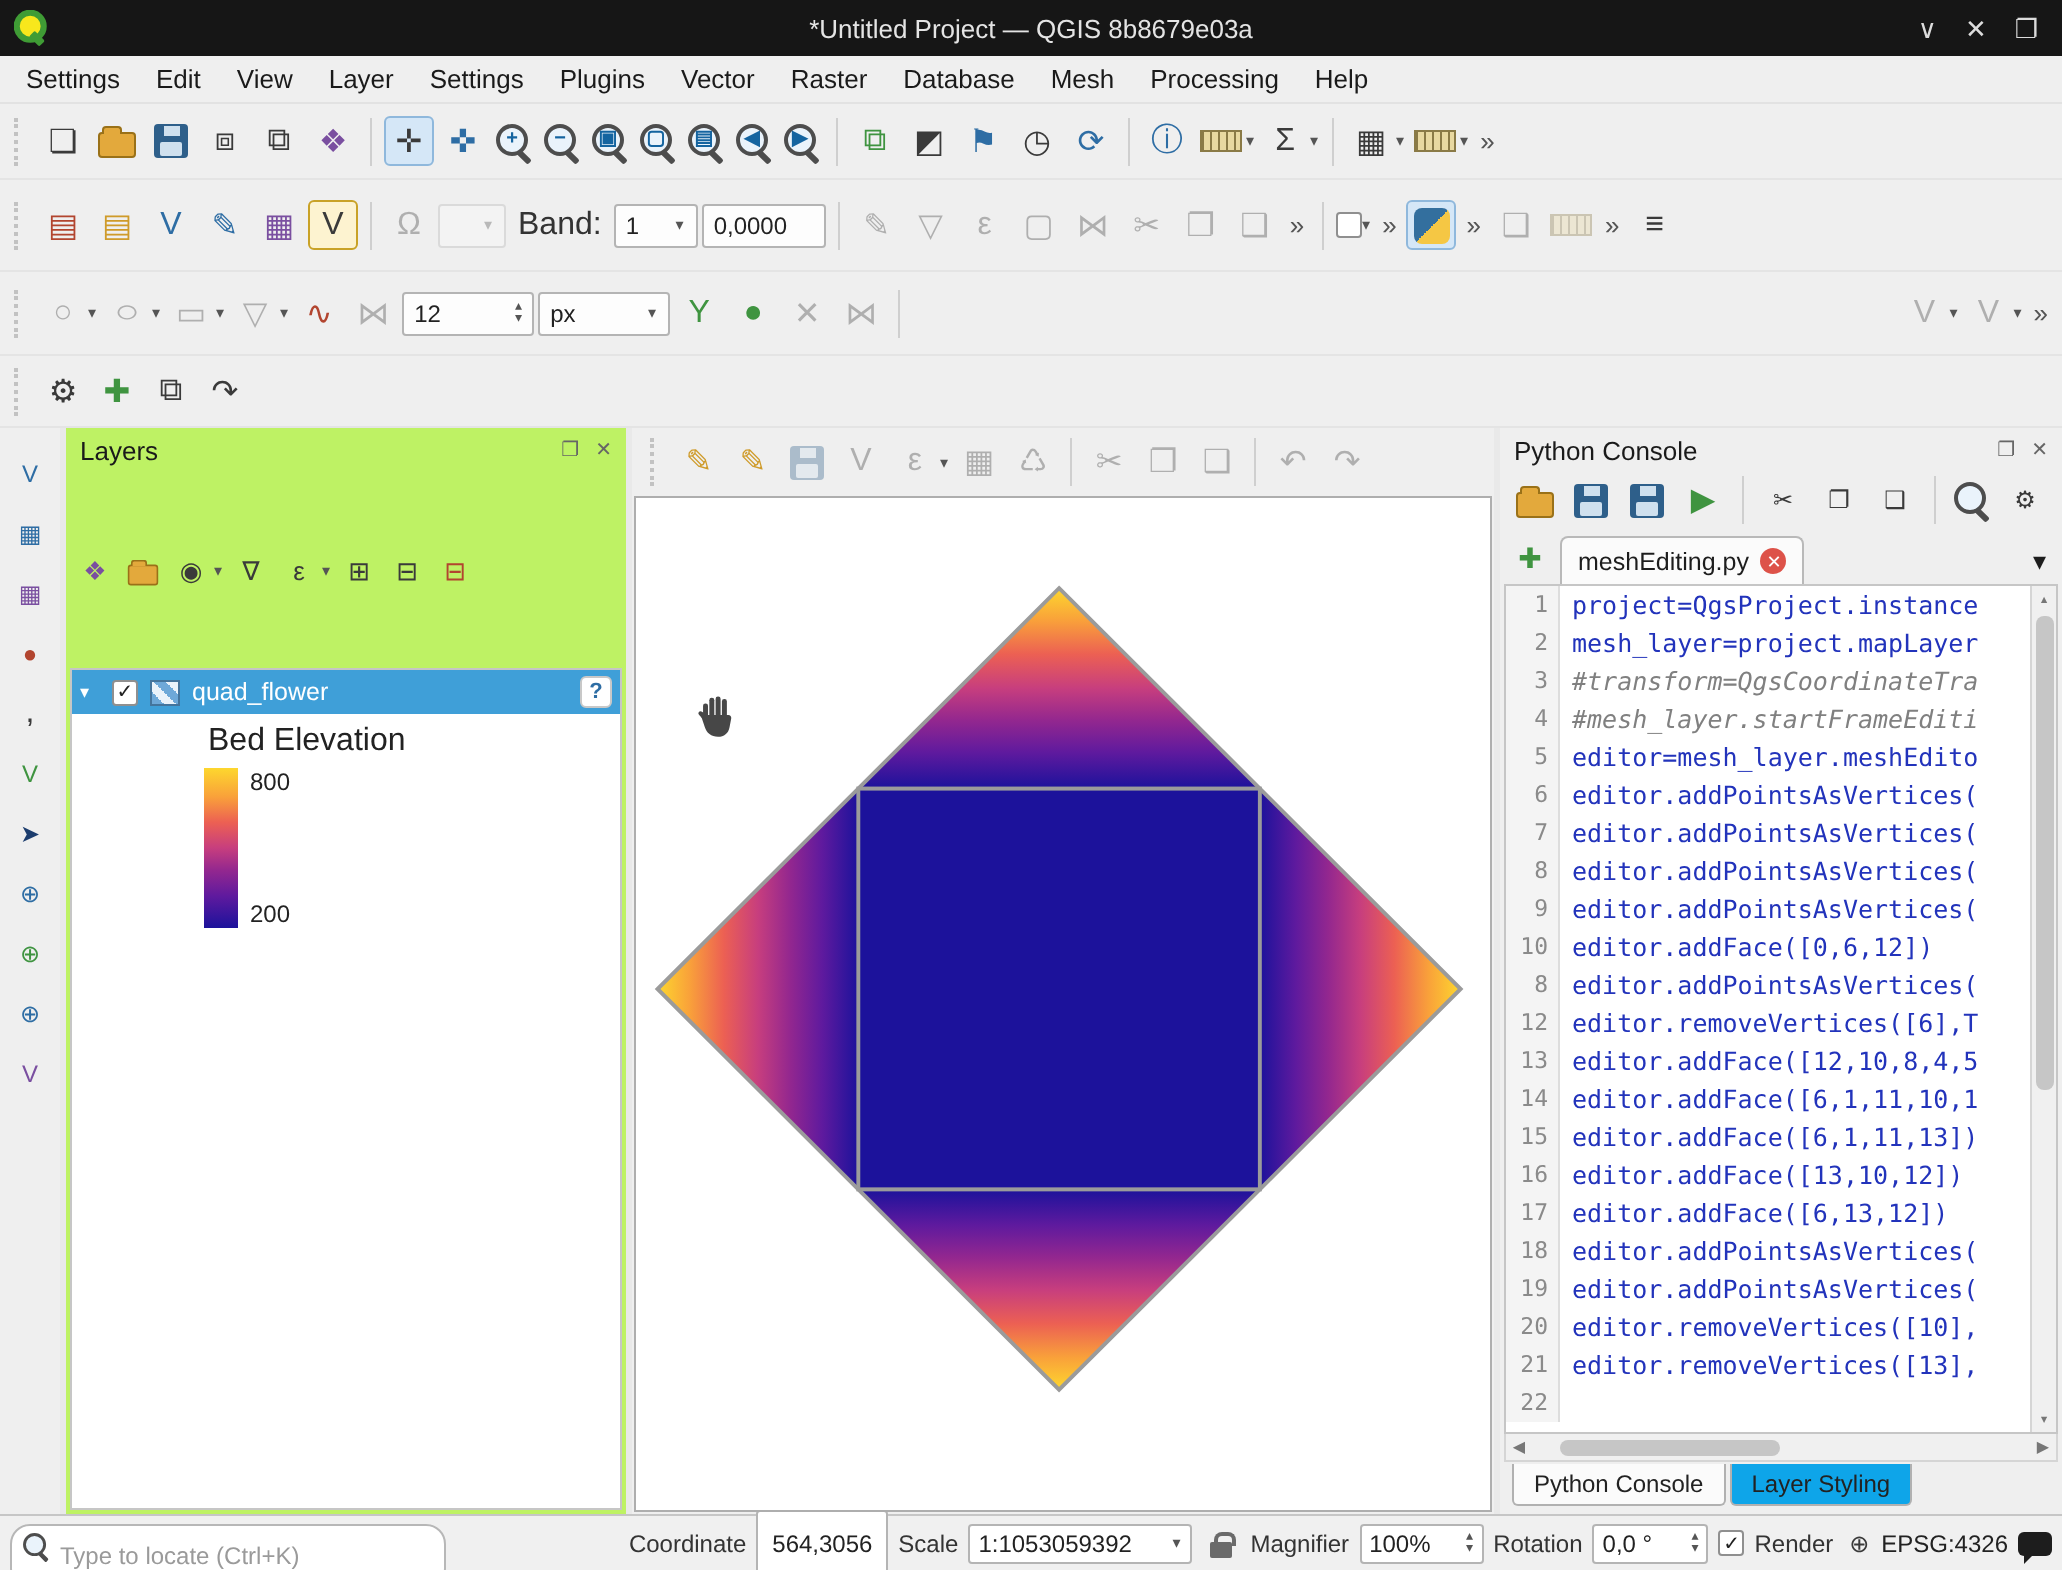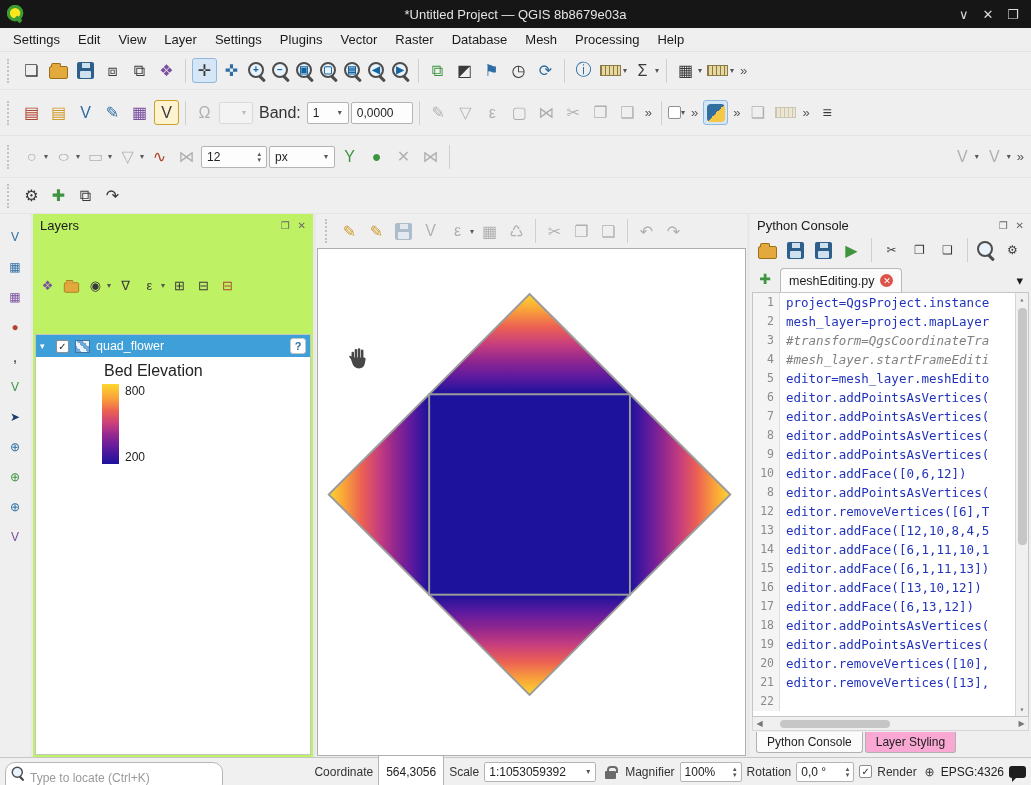--- a/index.html
+++ b/index.html
@@ -94,21 +94,21 @@
   .cl.cmt .ct{color:#808080;font-style:italic;text-align:right;}
   .vscroll{position:absolute;top:0;bottom:0;right:0;width:13px;background:#f0f0f0;border-left:1px solid #d5d5d5;display:flex;flex-direction:column;align-items:center;font-size:8px;color:#777;}
   .vthumb{width:9px;background:#c6c6c6;border-radius:4px;margin-top:2px;height:56%;}
   .vscroll .sarr{height:13px;display:flex;align-items:center;}
   .vscroll .sarr.bot{margin-top:auto;}
   .hscroll{height:14px;margin:0 2px;background:#f0f0f0;border:1px solid #d5d5d5;border-top:none;display:flex;align-items:center;font-size:8px;color:#777;flex:none;}
   .hthumb{height:8px;width:40%;background:#c6c6c6;border-radius:4px;margin-left:14px;}
   .hscroll .sarr{width:13px;display:flex;justify-content:center;}
   .hscroll .sarr.rt{margin-left:auto;}
   .dtabs{height:26px;display:flex;align-items:flex-start;gap:2px;padding:1px 6px;flex:none;}
-  .dtab{padding:3px 10px;border:1px solid #b1b1b1;border-top:none;background:#f9a8d4;font-size:12px;border-radius:0 0 3px 3px;color:#222;}
+  .dtab{padding:3px 10px;border:1px solid #b1b1b1;border-top:none;background:#0ea5e9;font-size:12px;border-radius:0 0 3px 3px;color:#222;}
   .dtab.on{background:#fbfbfb;}
   
   #statusbar{height:28px;background:#f0f0f0;border-top:1px solid #c6c6c6;display:flex;align-items:center;padding:0 5px;gap:5px;flex:none;}
   .locator-wrap{position:relative;width:218px;height:20px;flex:none;}
   .locator-wrap .mag{position:absolute;left:2px;top:0px;transform:scale(.72);}
   .locator{width:100%;height:32px;border:1px solid #b7b7b7;border-radius:10px;background:#fff;padding:0 8px 0 24px;font-size:12px;color:#333;outline:none;font-family:"Liberation Sans",sans-serif;}
   .locator::placeholder{color:#9a9a9a;}
   .sb-label{font-size:12px;color:#333;flex:none;}
   .sb-box{height:20px;background:#fff;border:1px solid #b4b4b4;border-radius:2px;display:flex;align-items:center;justify-content:center;font-size:12px;color:#222;padding:16px 5px;flex:none;}
   .sb-combo{height:20px;background:#fff;border:1px solid #b4b4b4;border-radius:2px;display:flex;align-items:center;font-size:12px;color:#222;padding:0 4px;gap:4px;flex:none;}

